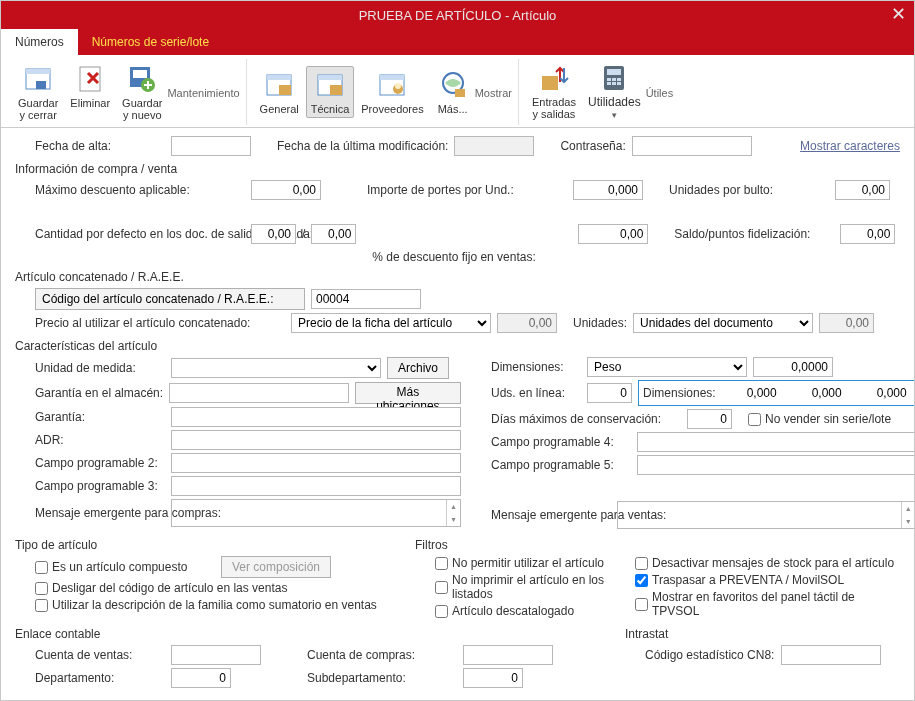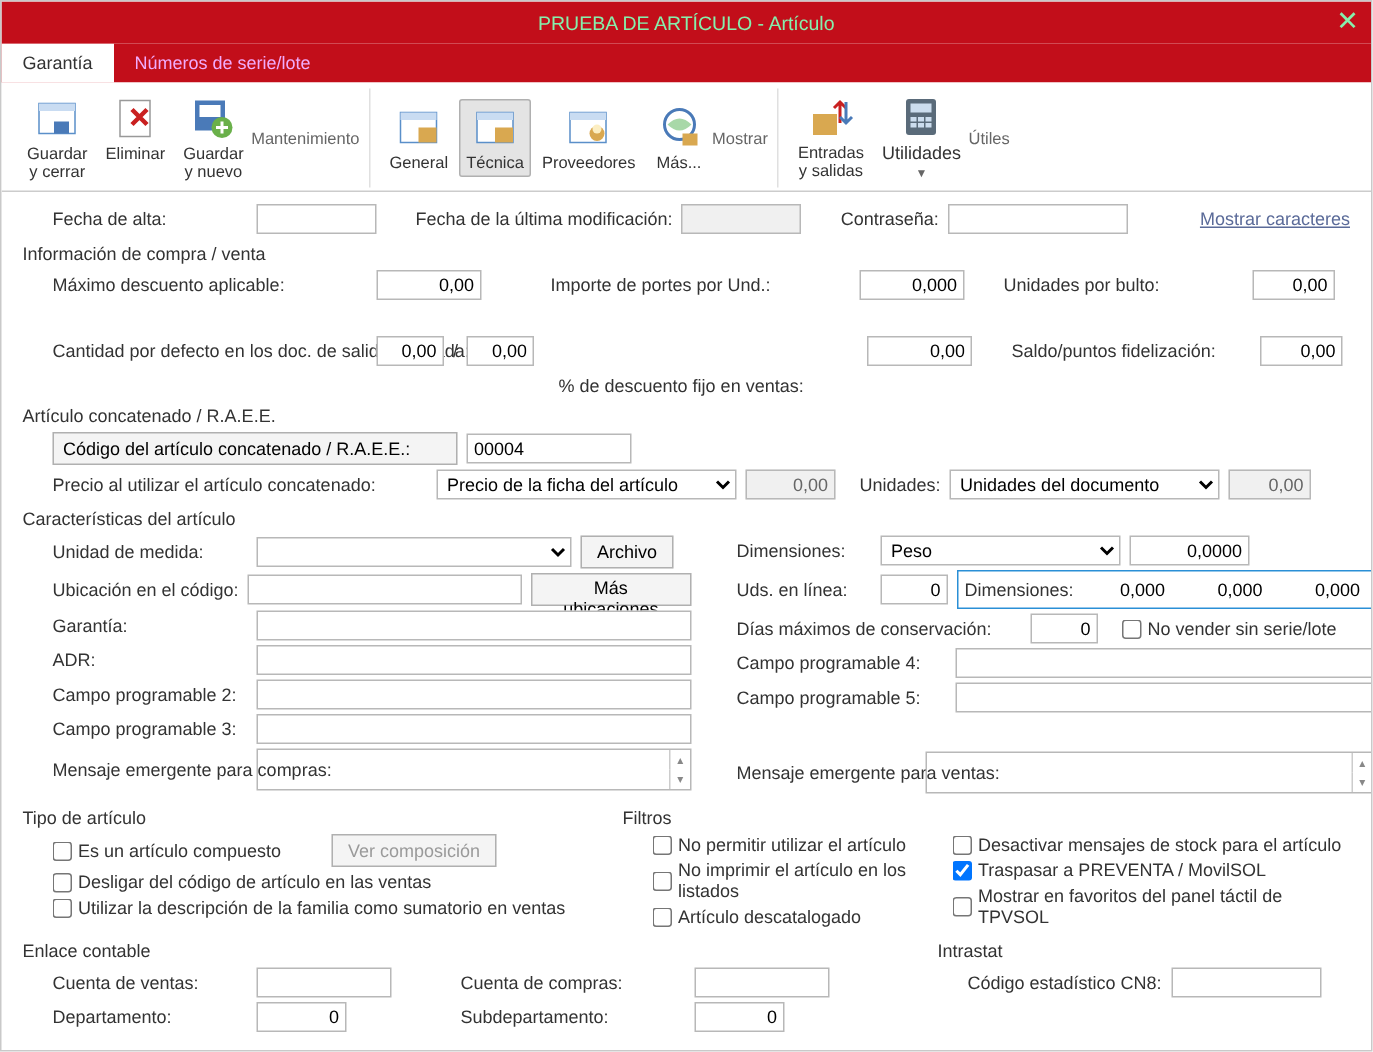--- a/index.html
+++ b/index.html
@@ -1,21 +1,21 @@
 <!DOCTYPE html>
 <html><head>
 <meta charset="utf-8">
 <style>
 * { box-sizing: border-box; margin: 0; padding: 0; font-family: "Segoe UI", Tahoma, sans-serif; font-size: 12px; }
 body { background: #fff; width: 915px; height: 701px; overflow: hidden; border: 1px solid #c9c9c9; }
-.titlebar { background: #c20e1a; color: #86efac; height: 28px; display: flex; align-items: center; justify-content: center; position: relative; }
+.titlebar { background: #c20e1a; color: #e5e5e5; height: 28px; display: flex; align-items: center; justify-content: center; position: relative; }
 .titlebar .title { font-size: 13px; }
 .titlebar .close { position: absolute; right: 8px; top: 2px; font-size: 18px; cursor: pointer; }
 .tabs { background: #c20e1a; display: flex; }
-.tab { padding: 6px 14px; color: #f0abfc; cursor: pointer; }
+.tab { padding: 6px 14px; color: #fde047; cursor: pointer; }
 .tab.active { background: #fff; color: #333; }
 .ribbon { background: #fff; border-bottom: 1px solid #ccc; display: flex; padding: 4px 6px 2px; gap: 2px; }
 .rgroup { display: flex; flex-direction: row; align-items: center; padding: 0 6px; border-right: 1px solid #e0e0e0; }
 .rgroup:last-child { border-right: none; }
 .rbtns { display: flex; gap: 2px; }
 .rbtn { display: flex; flex-direction: column; align-items: center; padding: 2px 4px; cursor: pointer; border: 1px solid transparent; border-radius: 2px; min-width: 44px; }
 .rbtn.sel { background: #e4e4e4; border-color: #b0b0b0; }
 .rbtn .ico { width: 32px; height: 32px; display: flex; align-items: center; justify-content: center; }
 .rbtn .lbl { font-size: 11px; margin-top: 2px; text-align: center; line-height: 12px; color: #333; white-space: pre; }
 .rgroup .gname { font-size: 11px; color: #666; margin-top: 2px; }
@@ -44,21 +44,21 @@
 </style>
 </head>
 <body>
 
 <div class="titlebar">
   <span class="title">PRUEBA DE ARTÍCULO - Artículo</span>
   <span class="close">✕</span>
 </div>
 
 <div class="tabs">
-  <div class="tab active">Garantía</div>
+  <div class="tab active">Números</div>
   <div class="tab">Números de serie/lote</div>
 </div>
 
 <div class="ribbon">
   <div class="rgroup">
     <div class="rbtns">
       <div class="rbtn">
         <span class="ico">
             <svg width="32" height="32">
               <rect x="4" y="6" width="24" height="20" fill="#fff" stroke="#5a8fc9"></rect>
@@ -225,21 +225,21 @@
   <div class="section">Características del artículo</div>
 
   <div class="cols">
     <div class="col">
       <div class="row">
         <span class="lbl" style="width:150px;padding-left:20px;">Unidad de medida:</span>
         <select style="width:210px;"><option></option></select>
         <button class="btn">Archivo</button>
       </div>
       <div class="row">
-        <span class="lbl" style="width:150px;padding-left:20px;">Ubicación en el código:</span>
+        <span class="lbl" style="width:150px;padding-left:20px;">Garantía en el almacén:</span>
         <input type="text" style="width: 190px;">
         <button class="btn">Más ubicaciones</button>
       </div>
       <div class="row">
         <span class="lbl" style="width:150px;padding-left:20px;">Garantía:</span>
         <input type="text" style="width: 290px;">
       </div>
       <div class="row">
         <span class="lbl" style="width:150px;padding-left:20px;">ADR:</span>
         <input type="text" style="width: 290px;">

